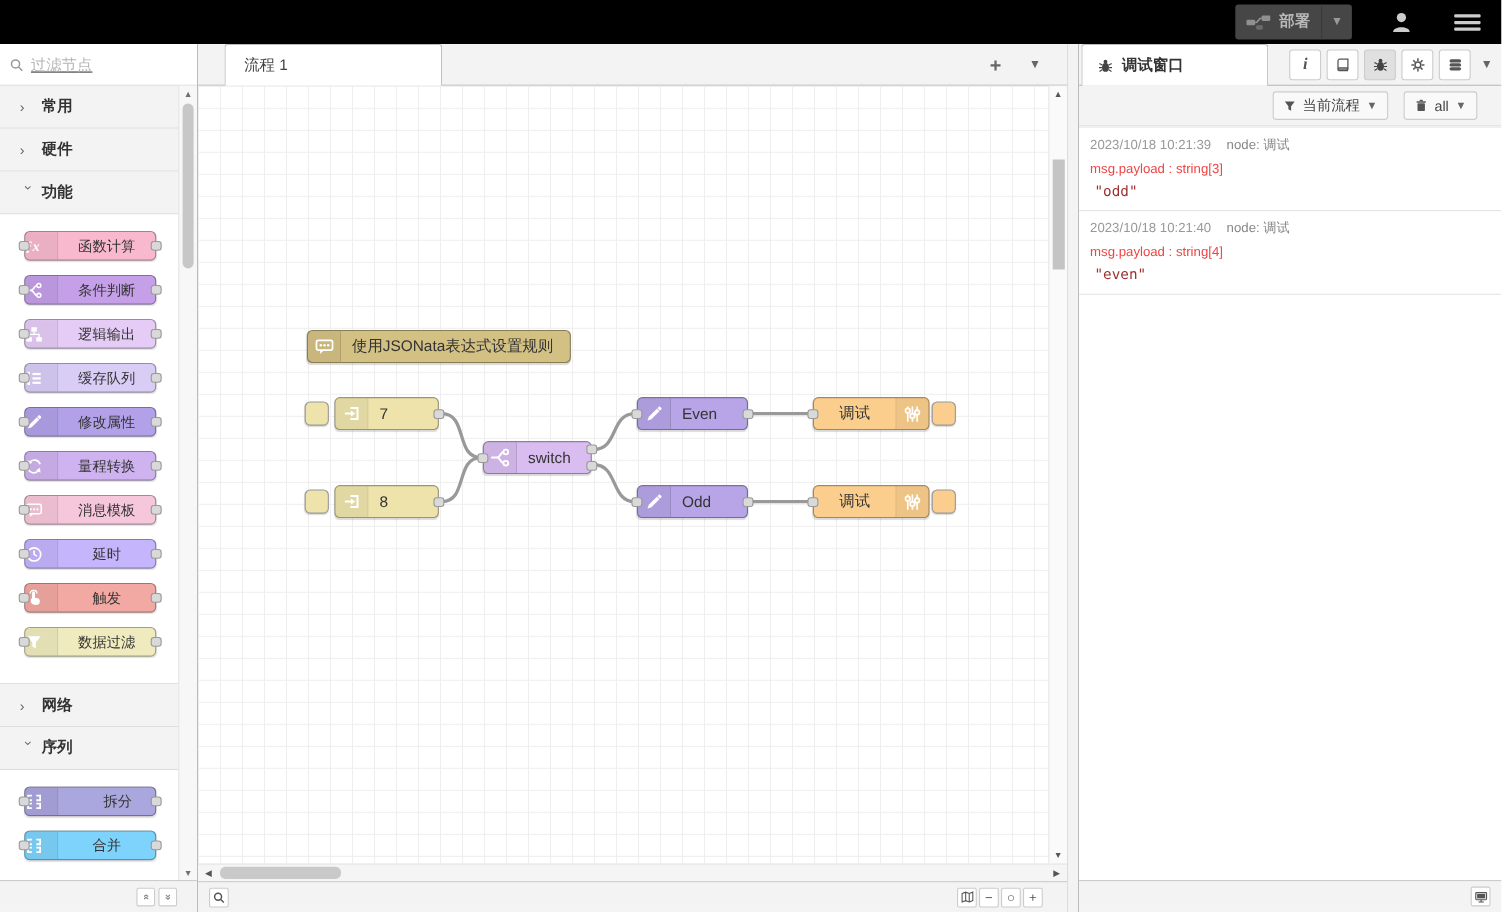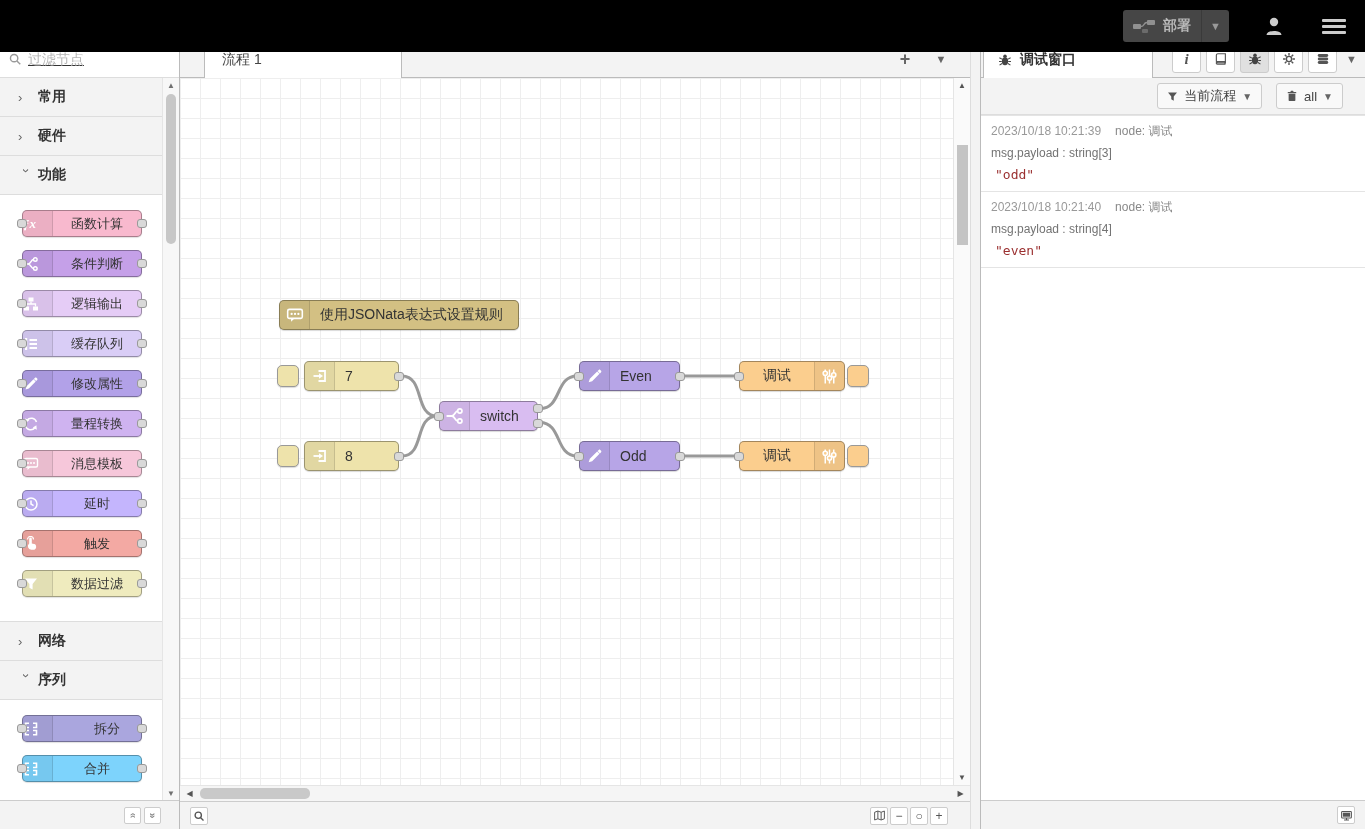--- a/index.html
+++ b/index.html
@@ -1,20 +1,20 @@
 <!DOCTYPE html>
 <html><head>
 <meta charset="utf-8">
 <style>
   * { box-sizing: border-box; margin: 0; padding: 0; }
   html,body { width:1365px; height:829px; overflow:hidden; }
   body { font-family:"Liberation Sans", sans-serif; font-size:14px; color:#333; background:#fff; position:relative; }
 
   
-  #header { position:absolute; left:0; top:0; width:1365px; height:52px; background:#000; z-index:50; display:flex; align-items:center; justify-content:flex-end; }
+  #header { position:absolute; left:0; top:0; width:1365px; height:40px; background:#000; z-index:50; display:flex; align-items:center; justify-content:flex-end; }
   #deploy-group { display:flex; align-items:center; height:32px; background:#464646; border-radius:3px; margin-right:28px; }
   #deploy-main { display:flex; align-items:center; padding:0 10px 0 10px; height:100%; cursor:pointer; }
   #deploy-label { color:#b8b8b8; font-weight:bold; font-size:14px; margin-left:8px; }
   #deploy-caret { width:28px; height:100%; display:flex; align-items:center; justify-content:center; color:#999; border-left:1px solid #3a3a3a; font-size:11px; cursor:pointer; }
   .hdr-btn { width:34px; height:34px; display:flex; align-items:center; justify-content:center; cursor:pointer; }
   #user-btn { margin-right:26px; }
   #menu-btn { margin-right:14px; }
   #menu-btn .bars { width:24px; }
   #menu-btn .bars div { height:3px; background:#ccc; margin:3px 0; border-radius:1px; }
 
@@ -92,21 +92,21 @@
   .sbi-btn.info-i { font-family:"Liberation Serif",serif; font-weight:bold; font-style:italic; font-size:15px; }
   #sb-caret { color:#666; font-size:11px; margin-left:4px; cursor:pointer; }
   #sb-toolbar { height:37px; background:#f3f3f3; border-bottom:1px solid #ddd; display:flex; align-items:center; justify-content:flex-end; gap:14px; padding-right:22px; }
   .sbt-btn { height:26px; background:#f9f9f9; border:1px solid #ccc; border-radius:3px; display:flex; align-items:center; gap:6px; padding:0 9px; font-size:13px; color:#444; cursor:pointer; }
   .sbt-btn .caret { font-size:10px; color:#666; }
   #sb-messages { position:absolute; top:75px; left:0; right:0; bottom:29px; overflow:hidden; background:#fff; }
   .dbg-msg { border-bottom:1px solid #e4e4e4; padding:7px 10px 9px 10px; }
   .dbg-msg:first-child { border-top:1px solid #e4e4e4; }
   .dbg-meta { font-size:12px; color:#999; margin-bottom:6px; }
   .dbg-meta .src { margin-left:14px; color:#888; }
-  .dbg-prop { font-size:12px; color:#737373; margin-bottom:7px; }
+  .dbg-prop { font-size:12px; color:#ef4444; margin-bottom:7px; }
   .dbg-val { font-family:"DejaVu Sans Mono", monospace; font-size:13px; color:#9b3030; padding-left:4px; }
   #sb-footer { position:absolute; left:0; right:0; bottom:0; height:29px; background:#f3f3f3; border-top:1px solid #ccc; display:flex; align-items:center; justify-content:flex-end; padding-right:10px; }
   .icon-text { color:#fff; font-style:italic; font-weight:bold; font-size:13px; font-family:"Liberation Serif",serif; }
 </style>
 </head>
 <body>
 
 <div id="header">
   <div id="deploy-group">
     <div id="deploy-main">

